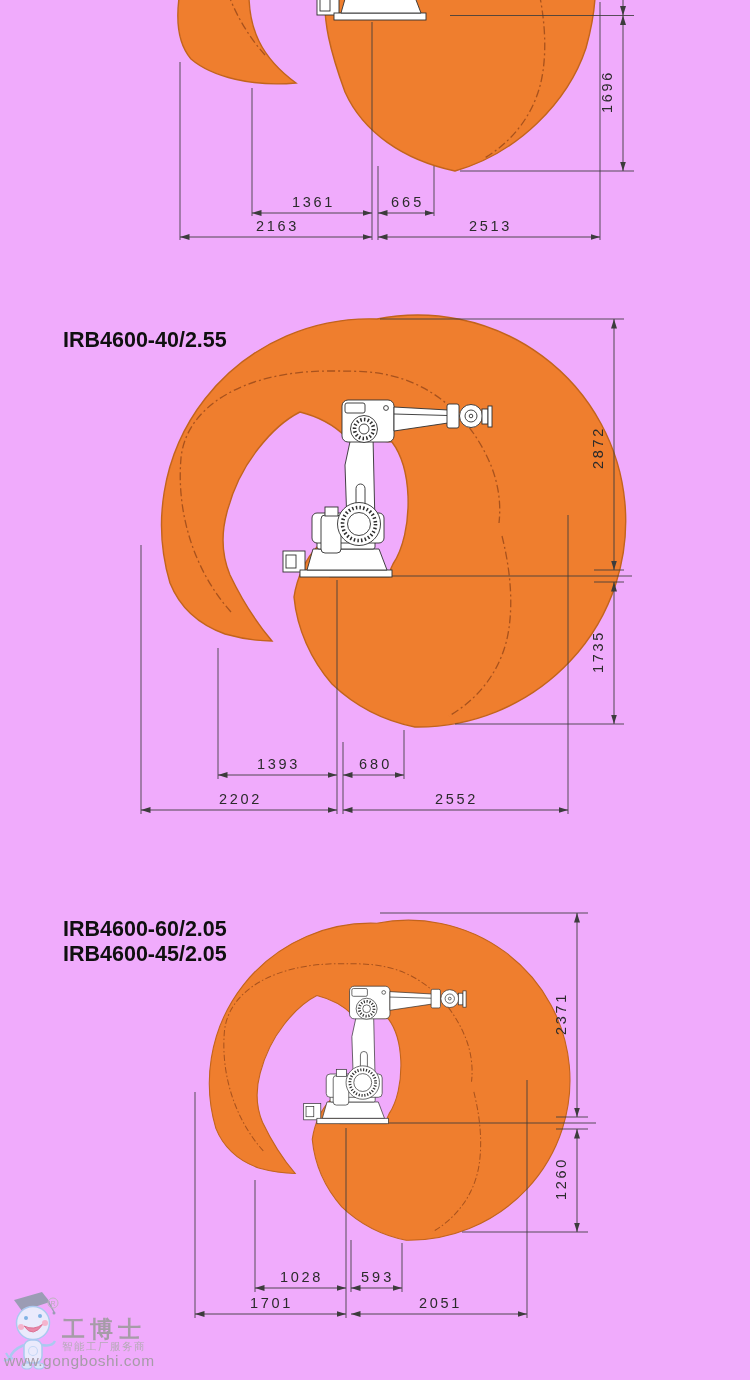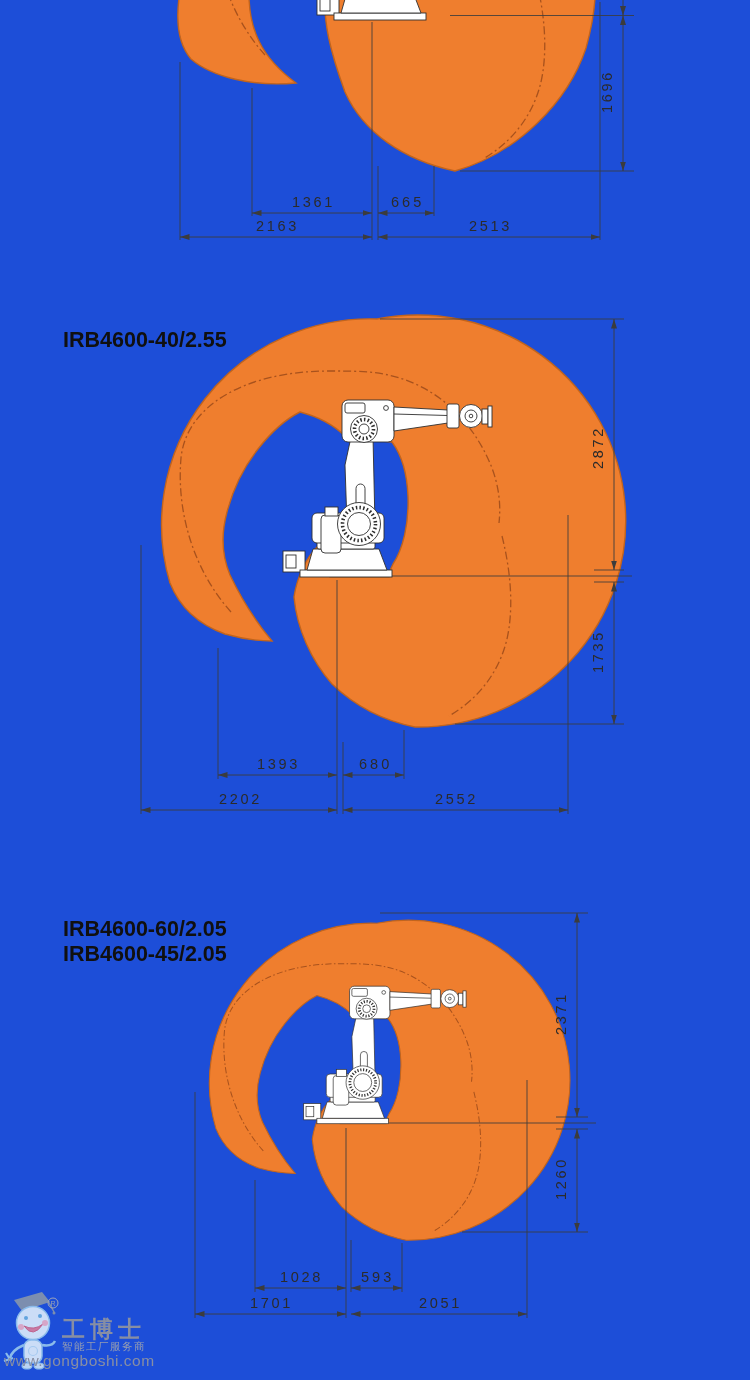--- a/index.html
+++ b/index.html
@@ -1,16 +1,16 @@
 <!DOCTYPE html>
 <html><head>
 <meta charset="utf-8">
 <style>
   html,body{margin:0;padding:0;background:#ffffff;}
-  .page{position:relative;width:750px;height:1380px;background:#1d4ed8;overflow:hidden;
+  .page{position:relative;width:750px;height:1380px;background:#f0abfc;overflow:hidden;
         font-family:"Liberation Sans",sans-serif;}
   svg{display:block;}
   .env{fill:#EF7E2E;stroke:#C2641C;stroke-width:1.4;}
   .dash{fill:none;stroke:#A8521D;stroke-width:1.3;stroke-dasharray:8 3 2 3;}
   .ln{stroke:#3C3C3C;stroke-width:0.85;fill:none;}
   .dimln{stroke:#3C3C3C;stroke-width:0.9;fill:none;
          marker-start:url(#arw);marker-end:url(#arw);}
   .dimend{stroke:#3C3C3C;stroke-width:0.9;fill:none;marker-end:url(#arw);}
   .dim{font-family:"Liberation Sans",sans-serif;font-size:14.5px;fill:#2B2B2B;
        text-anchor:middle;letter-spacing:-0.3px;}

